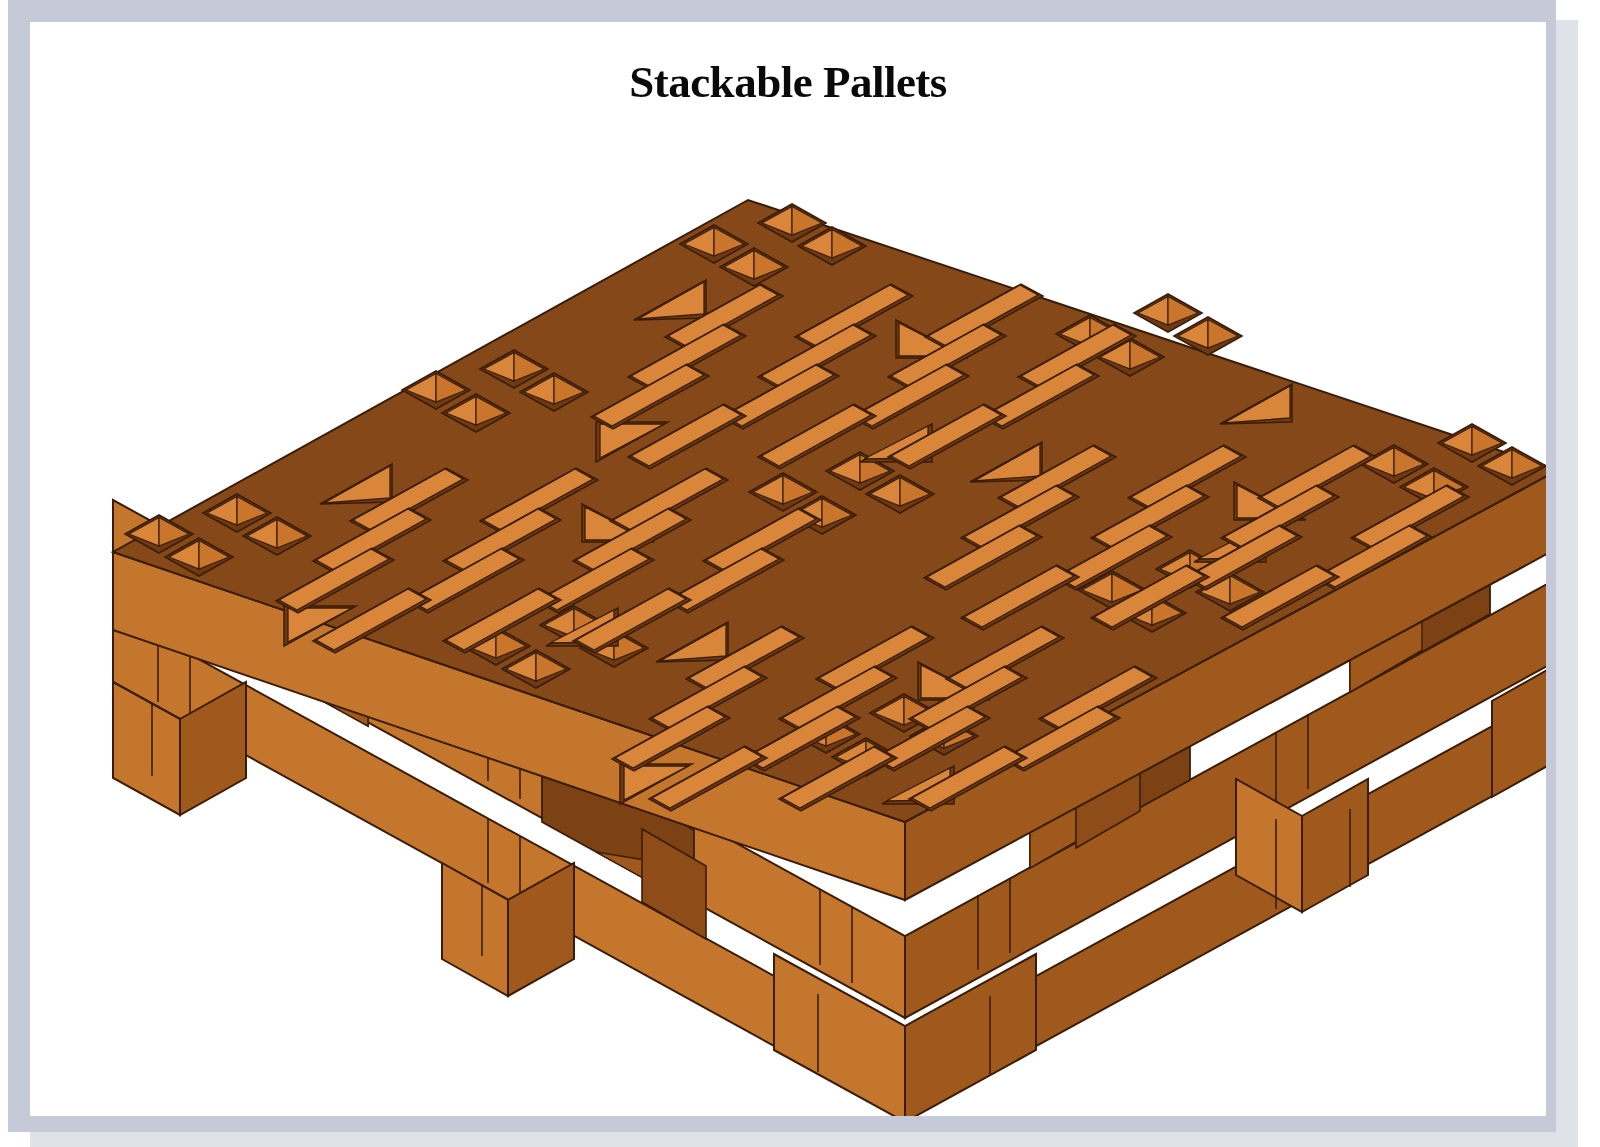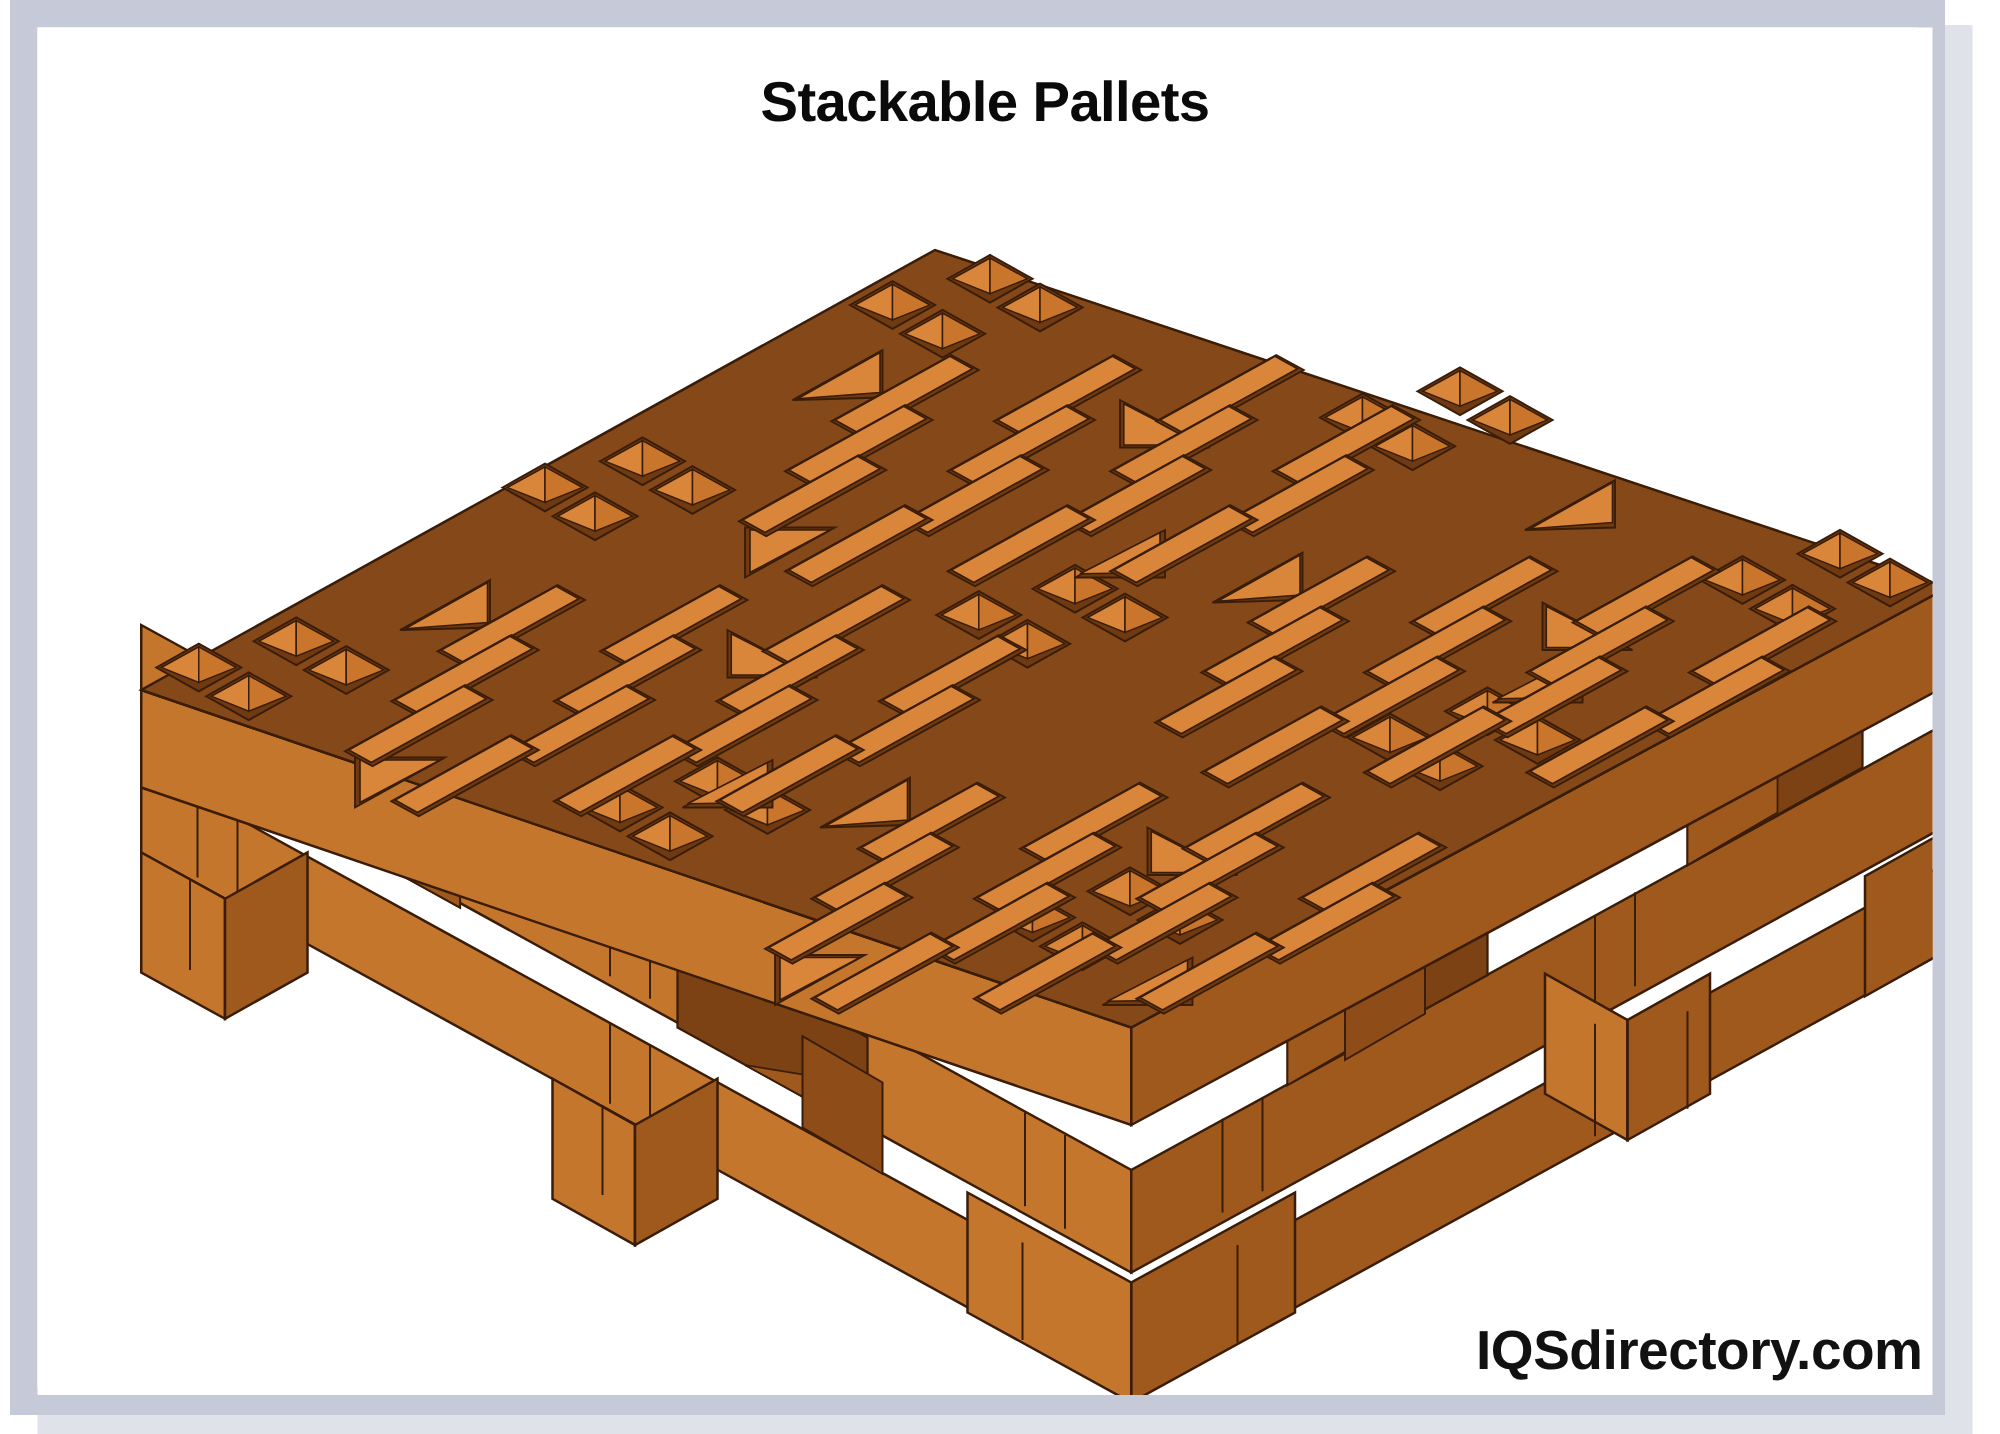--- a/index.html
+++ b/index.html
@@ -2,21 +2,21 @@
 <html><head>
 <meta charset="utf-8">
 <style>
   html,body{margin:0;padding:0;background:#ffffff;}
   body{width:1600px;height:1147px;font-family:"Liberation Sans",sans-serif;overflow:hidden;}
   #frame{position:absolute;left:0;top:0;width:1600px;height:1147px;box-sizing:border-box;}
   #border-band{position:absolute;left:8px;top:0px;width:1548px;height:1132px;
       box-sizing:border-box;border:22px solid #c6cad8;background:#ffffff;}
   #border-shadow{position:absolute;left:30px;top:20px;width:1548px;height:1132px;
       background:#c6cad8;opacity:.55;}
-  #canvas{position:absolute;left:30px;top:22px;width:1516px;height:1094px;background:#ffffff;}
+  #canvas{position:absolute;left:30px;top:22px;width:1516px;height:1094px;background:#ffffff;font-family:Liberation Serif, serif;}
   #title{position:absolute;left:0;top:34px;width:1516px;text-align:center;
       font-size:45px;font-weight:bold;color:#0a0a0a;letter-spacing:-.5px;}
   #watermark{position:absolute;right:8px;bottom:10px;font-size:44px;font-weight:bold;color:#111111;letter-spacing:-.4px;}
   #art{position:absolute;left:0;top:0;width:1516px;height:1094px;}
   svg{display:block;}
 </style>
 </head>
 <body>
 
 <div id="frame">
@@ -312,15 +312,14 @@
           </g>
 
           <g stroke="#3a1d08" stroke-width="1.4" fill="none" opacity=".7">
             <path d="M875,800 L875,878"></path>
           </g>
         </g>
 
       </svg>
     </div>
 
-    <div id="watermark">IQSdirectory.com</div>
   </div>
 </div>
 
 </body></html>

